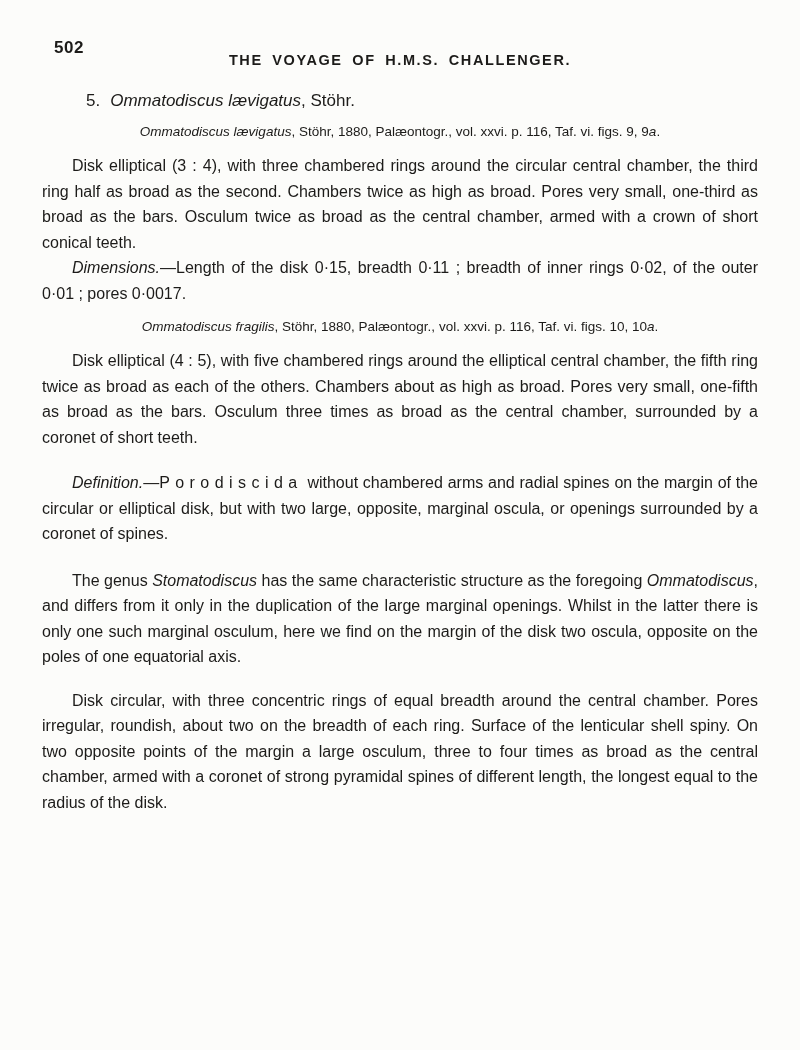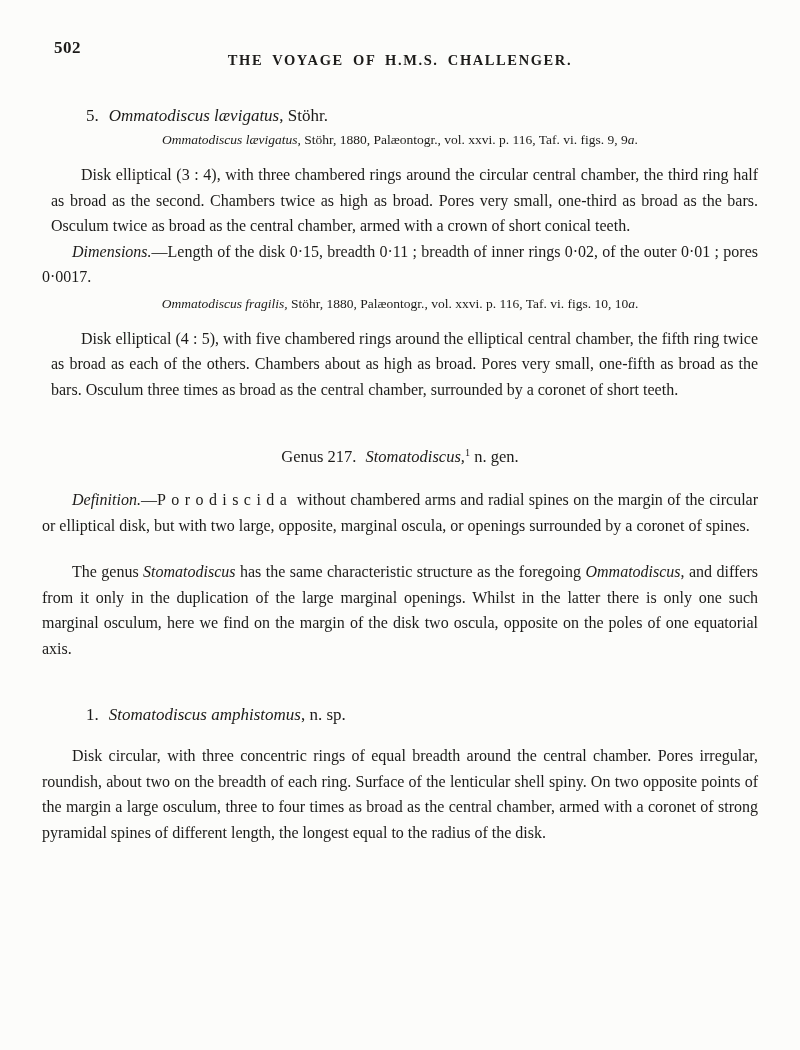--- a/index.html
+++ b/index.html
@@ -6,21 +6,21 @@
     margin: 0;
     padding: 0;
     background: #fbfbf9;
   }
   #page {
     position: relative;
     width: 800px;
     height: 1050px;
     background: #fcfcfa;
     color: #1c1b19;
-    font-family: Liberation Serif, serif;
+    font-family: Liberation Sans, sans-serif;
     box-sizing: border-box;
     padding: 38px 42px 0 42px;
     overflow: hidden;
   }
   .i { font-style: italic; }
   sup {
     font-size: 0.62em;
     vertical-align: super;
     line-height: 0;
   }
@@ -51,38 +51,38 @@
   }
 
   
   .species-heading {
     margin: 0;
     padding-left: 44px;
     font-size: 17px;
     font-weight: normal;
   }
   .species-heading .num { margin-right: 10px; }
-  .sp5-heading { margin-top: 46px; }
+  .sp5-heading { margin-top: 31px; }
   .sp6-heading { margin-top: 42px; }
   .sp1-heading { margin-top: 44px; }
 
   .citation {
-    margin: 6px 0 0 0;
+    margin: 13px 0 0 0;
     text-align: center;
     font-size: 13.5px;
   }
 
   .body-para {
     margin: 0;
     font-size: 16px;
     line-height: 25.5px;
     text-align: justify;
     text-indent: 30px;
   }
-  .para-gap { margin-top: 14px; margin-left: 9px; }
+  .para-gap { margin-top: 14px; }
 
   .genus-heading {
     margin: 45px 0 0 0;
     text-align: center;
     font-size: 16.5px;
   }
   .genus-heading .prefix { margin-right: 9px; }
 
   .letterspaced { letter-spacing: 0.34em; }
 </style>
@@ -105,23 +105,21 @@
   <p class="body-para"><span class="i">Dimensions.</span><span>—Length of the disk 0·15, breadth 0·11 ; breadth of inner rings 0·02, of the outer 0·01 ; pores 0·0017.</span></p>
 
 
 
   <p class="citation"><span class="i">Ommatodiscus fragilis</span><span>, Stöhr, 1880, Palæontogr., vol. xxvi. p. 116, Taf. vi. figs. 10, 10</span><span class="i">a</span><span>.</span></p>
 
   <p class="body-para para-gap">Disk elliptical (4 : 5), with five chambered rings around the elliptical central chamber, the fifth ring twice as broad as each of the others.  Chambers about as high as broad.  Pores very small, one-fifth as broad as the bars.  Osculum three times as broad as the central chamber, surrounded by a coronet of short teeth.</p>
 
 
 
-  <p class="genus-heading"><span class="prefix">Genus 217.</span><span class="i">Stomatodiscus,</span><sup>1</sup><span> n. gen.</span></p>
 
   <p class="body-para" style="margin-top:20px;"><span class="i">Definition.</span><span>—</span><span class="letterspaced">Porodiscida</span><span> without chambered arms and radial spines on the margin of the circular or elliptical disk, but with two large, opposite, marginal oscula, or openings surrounded by a coronet of spines.</span></p>
 
   <p class="body-para" style="margin-top:21px;"><span>The genus </span><span class="i">Stomatodiscus</span><span> has the same characteristic structure as the foregoing </span><span class="i">Ommatodiscus</span><span>, and differs from it only in the duplication of the large marginal openings.  Whilst in the latter there is only one such marginal osculum, here we find on the margin of the disk two oscula, opposite on the poles of one equatorial axis.</span></p>
 
-  <p class="species-heading sp1-heading"><span class="num">1.</span><span class="i">Stomatodiscus amphistomus</span><span>, n. sp.</span></p>
 
   <p class="body-para" style="margin-top:18px;">Disk circular, with three concentric rings of equal breadth around the central chamber.  Pores irregular, roundish, about two on the breadth of each ring.  Surface of the lenticular shell spiny.  On two opposite points of the margin a large osculum, three to four times as broad as the central chamber, armed with a coronet of strong pyramidal spines of different length, the longest equal to the radius of the disk.</p>
 
 </div>
 
 </body></html>

